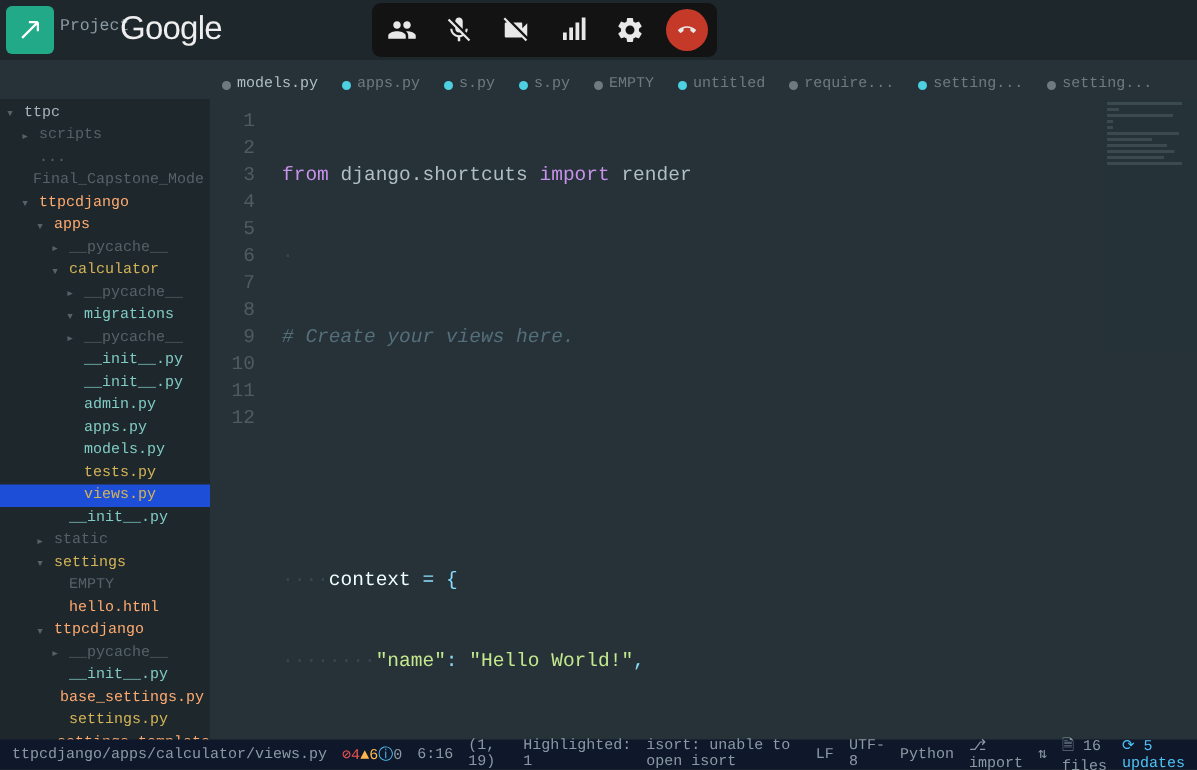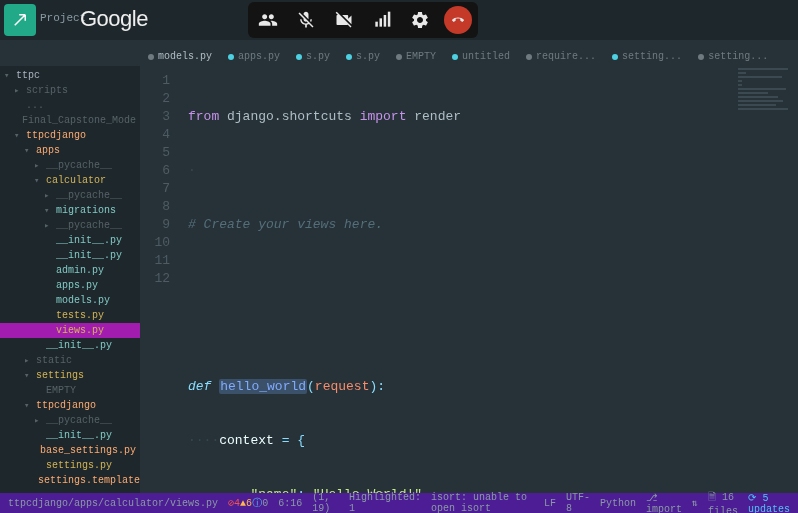--- a/index.html
+++ b/index.html
@@ -19,21 +19,21 @@
 .tab.active{color:#b0bec5;background:#263238}
 .tab .dot{width:6px;height:6px;border-radius:50%;background:#6e7a7f}
 .tab .dot.mod{background:#4dd0e1}
 .main{flex:1;display:flex;overflow:hidden}
 .sidebar{width:140px;background:#1e272c;overflow-y:auto;font-size:10px;padding-top:2px}
 .tree-item{display:flex;align-items:center;gap:4px;padding:2px 4px;white-space:nowrap;overflow:hidden;cursor:default}
 .tree-item.lvl0{padding-left:4px}.tree-item.lvl1{padding-left:14px}.tree-item.lvl2{padding-left:24px}.tree-item.lvl3{padding-left:34px}.tree-item.lvl4{padding-left:44px}
 .tree-item.yellow{color:#d4b456}
 .tree-item.green{color:#80cbc4}
 .tree-item.orange{color:#ffab70}
-.tree-item.selected{background:#a21caf}
+.tree-item.selected{background:#1d4ed8}
 .tree-item.dim{color:#556267}
 .arrow{font-size:9px;color:#556267;width:8px}
 .editor{flex:1;position:relative;font-size:13px;line-height:18px;overflow:hidden}
 .gutter{position:absolute;left:0;top:6px;width:38px;text-align:right;color:#4f5b62;padding-right:8px}
 .gutter div{height:18px}
 .code{position:absolute;left:48px;top:6px;white-space:pre}
 .code div{height:18px}
 .tok-key{color:#c792ea}
 .tok-key2{color:#89ddff;font-style:italic}
 .tok-mod{color:#b0bec5}
@@ -41,21 +41,21 @@
 .tok-fn{color:#82aaff}
 .tok-param{color:#f78c6c}
 .tok-str{color:#c3e88d}
 .tok-punc{color:#89ddff}
 .tok-op{color:#89ddff}
 .tok-var{color:#eeffff}
 .hl{background:#3a5169;border-radius:2px;padding:0 1px}
 .ws{color:#37474f}
 .minimap{position:absolute;right:0;top:0;width:64px;height:100%;background:#263238;opacity:0.6}
 .mm-line{height:2px;margin:2px 4px;background:#4a5a60}
-.statusbar{height:20px;background:#4c1d95;display:flex;align-items:center;font-size:10px;color:#8a9aa3;padding:0 8px;gap:10px}
+.statusbar{height:20px;background:#0f172a;display:flex;align-items:center;font-size:10px;color:#8a9aa3;padding:0 8px;gap:10px}
 .statusbar .right{margin-left:auto;display:flex;gap:10px;align-items:center}
 .sb-err{color:#ef5350}
 .sb-warn{color:#ffb74d}
 .sb-info{color:#4fc3f7}
 .project-label{position:absolute;left:40px;top:12px;font-size:11px;color:#8a9aa3}
 </style>
 </head>
 <body>
 
 <div class="screen">
@@ -227,20 +227,24 @@
           <span class="arrow">▸</span>
           <span>static</span>
         </div>
         <div class="tree-item lvl2 yellow">
           <span class="arrow">▾</span>
           <span>settings</span>
         </div>
         <div class="tree-item lvl3 dim">
           <span class="arrow"></span>
           <span>EMPTY</span>
+        </div>
+        <div class="tree-item lvl3 orange">
+          <span class="arrow"></span>
+          <span>hello.html</span>
         </div>
         <div class="tree-item lvl2 orange">
           <span class="arrow">▾</span>
           <span>ttpcdjango</span>
         </div>
         <div class="tree-item lvl3 dim">
           <span class="arrow">▸</span>
           <span>__pycache__</span>
         </div>
         <div class="tree-item lvl3 green">
@@ -275,21 +279,20 @@
           <div>10</div>
           <div>11</div>
           <div>12</div>
         </div>
       <div class="code">
         <div><span class="tok-key">from</span><span class="tok-mod"> django.shortcuts </span><span class="tok-key">import</span><span class="tok-mod"> render</span></div>
         <div><span class="ws">·</span></div>
         <div><span class="tok-comment"># Create your views here.</span></div>
         <div></div>
         <div></div>
-        <div><span class="tok-key2">def </span><span class="hl"><span class="tok-fn">hello_world</span></span><span class="tok-punc">(</span><span class="tok-param">request</span><span class="tok-punc">):</span></div>
         <div><span class="ws">····</span><span class="tok-var">context </span><span class="tok-op">=</span><span class="tok-punc"> {</span></div>
         <div><span class="ws">········</span><span class="tok-str">"name"</span><span class="tok-punc">: </span><span class="tok-str">"Hello World!"</span><span class="tok-punc">,</span></div>
         
         
         
         
       </div>
       <div class="minimap">
         <div class="mm-line" style="width:50px"></div>
           <div class="mm-line" style="width:8px"></div>

